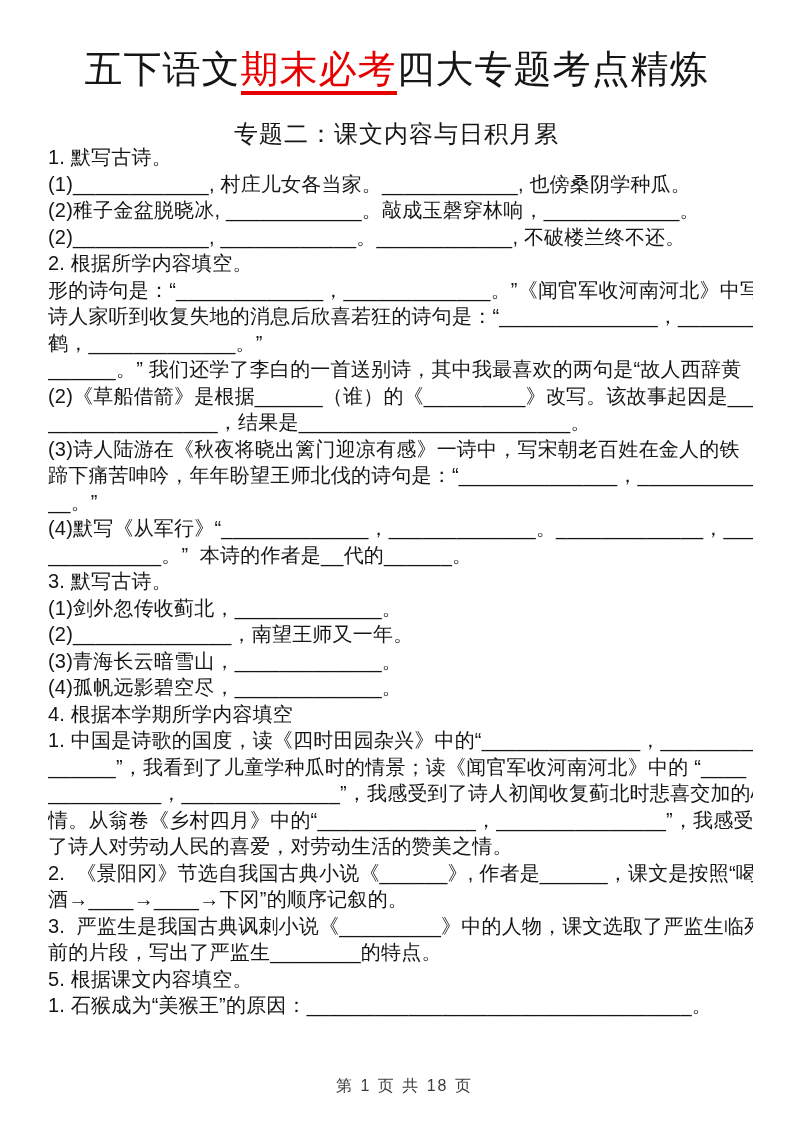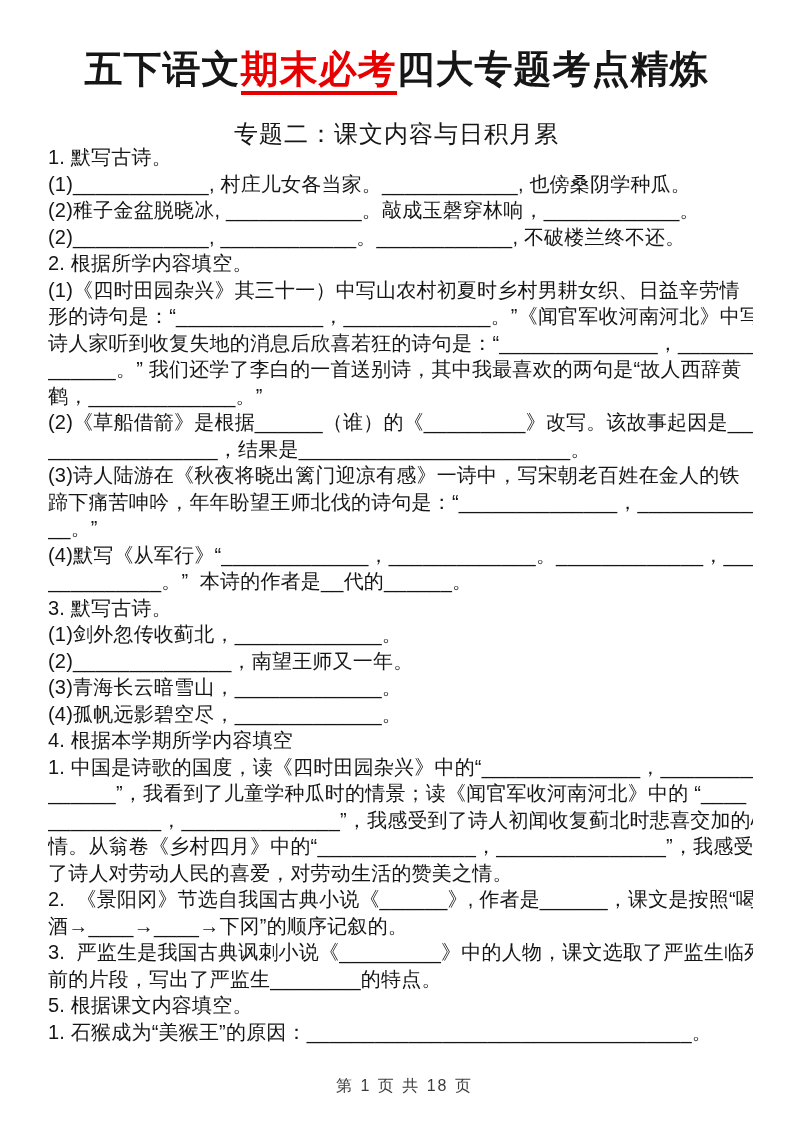--- a/index.html
+++ b/index.html
@@ -11,21 +11,21 @@
     margin: 0 auto;
     background: #ffffff;
     overflow: hidden;
     font-family: "Liberation Sans", "DejaVu Sans", sans-serif;
     color: #161616;
   }
   .title {
     padding-top: 46px;
     text-align: center;
     font-size: 38px;
-    font-weight: bold;
+    font-weight: normal;
     line-height: 1.25;
     letter-spacing: 1px;
     white-space: nowrap;
   }
   .title .hl {
     color: #e60000;
     border-bottom: 4px solid #e60000;
     padding-bottom: 1px;
   }
   .subtitle {
@@ -68,25 +68,24 @@
   <div class="title"><span>五下语文</span><span class="hl">期末必考</span><span>四大专题考点精炼</span></div>
 
   <div class="subtitle">专题二：课文内容与日积月累</div>
 
   <div class="doc-body">
       <div class="line">1. 默写古诗。</div>
       <div class="line">(1)____________, 村庄儿女各当家。____________, 也傍桑阴学种瓜。</div>
       <div class="line">(2)稚子金盆脱晓冰, ____________。敲成玉磬穿林响，____________。</div>
       <div class="line">(2)____________, ____________。____________, 不破楼兰终不还。</div>
       <div class="line">2. 根据所学内容填空。</div>
-      <div class="line">(1)《四时田园杂兴》其三十一）中写山农村初夏时乡村男耕女织、日益辛劳情</div>
       <div class="line">形的诗句是：“_____________，_____________。”《闻官军收河南河北》中写</div>
       <div class="line">诗人家听到收复失地的消息后欣喜若狂的诗句是：“______________，________</div>
+      <div class="line">鹤，_____________。”</div>
       <div class="line">______。” 我们还学了李白的一首送别诗，其中我最喜欢的两句是“故人西辞黄</div>
-      <div class="line">鹤，_____________。”</div>
       <div class="line">(2)《草船借箭》是根据______（谁）的《_________》改写。该故事起因是_____</div>
       <div class="line">_______________，结果是________________________。</div>
       <div class="line">(3)诗人陆游在《秋夜将晓出篱门迎凉有感》一诗中，写宋朝老百姓在金人的铁</div>
       <div class="line">蹄下痛苦呻吟，年年盼望王师北伐的诗句是：“______________，____________</div>
       <div class="line">__。”</div>
       <div class="line">(4)默写《从军行》“_____________，_____________。_____________，_____</div>
       <div class="line">__________。”  本诗的作者是__代的______。</div>
       <div class="line">3. 默写古诗。</div>
       <div class="line">(1)剑外忽传收蓟北，_____________。</div>
       <div class="line">(2)______________，南望王师又一年。</div>

